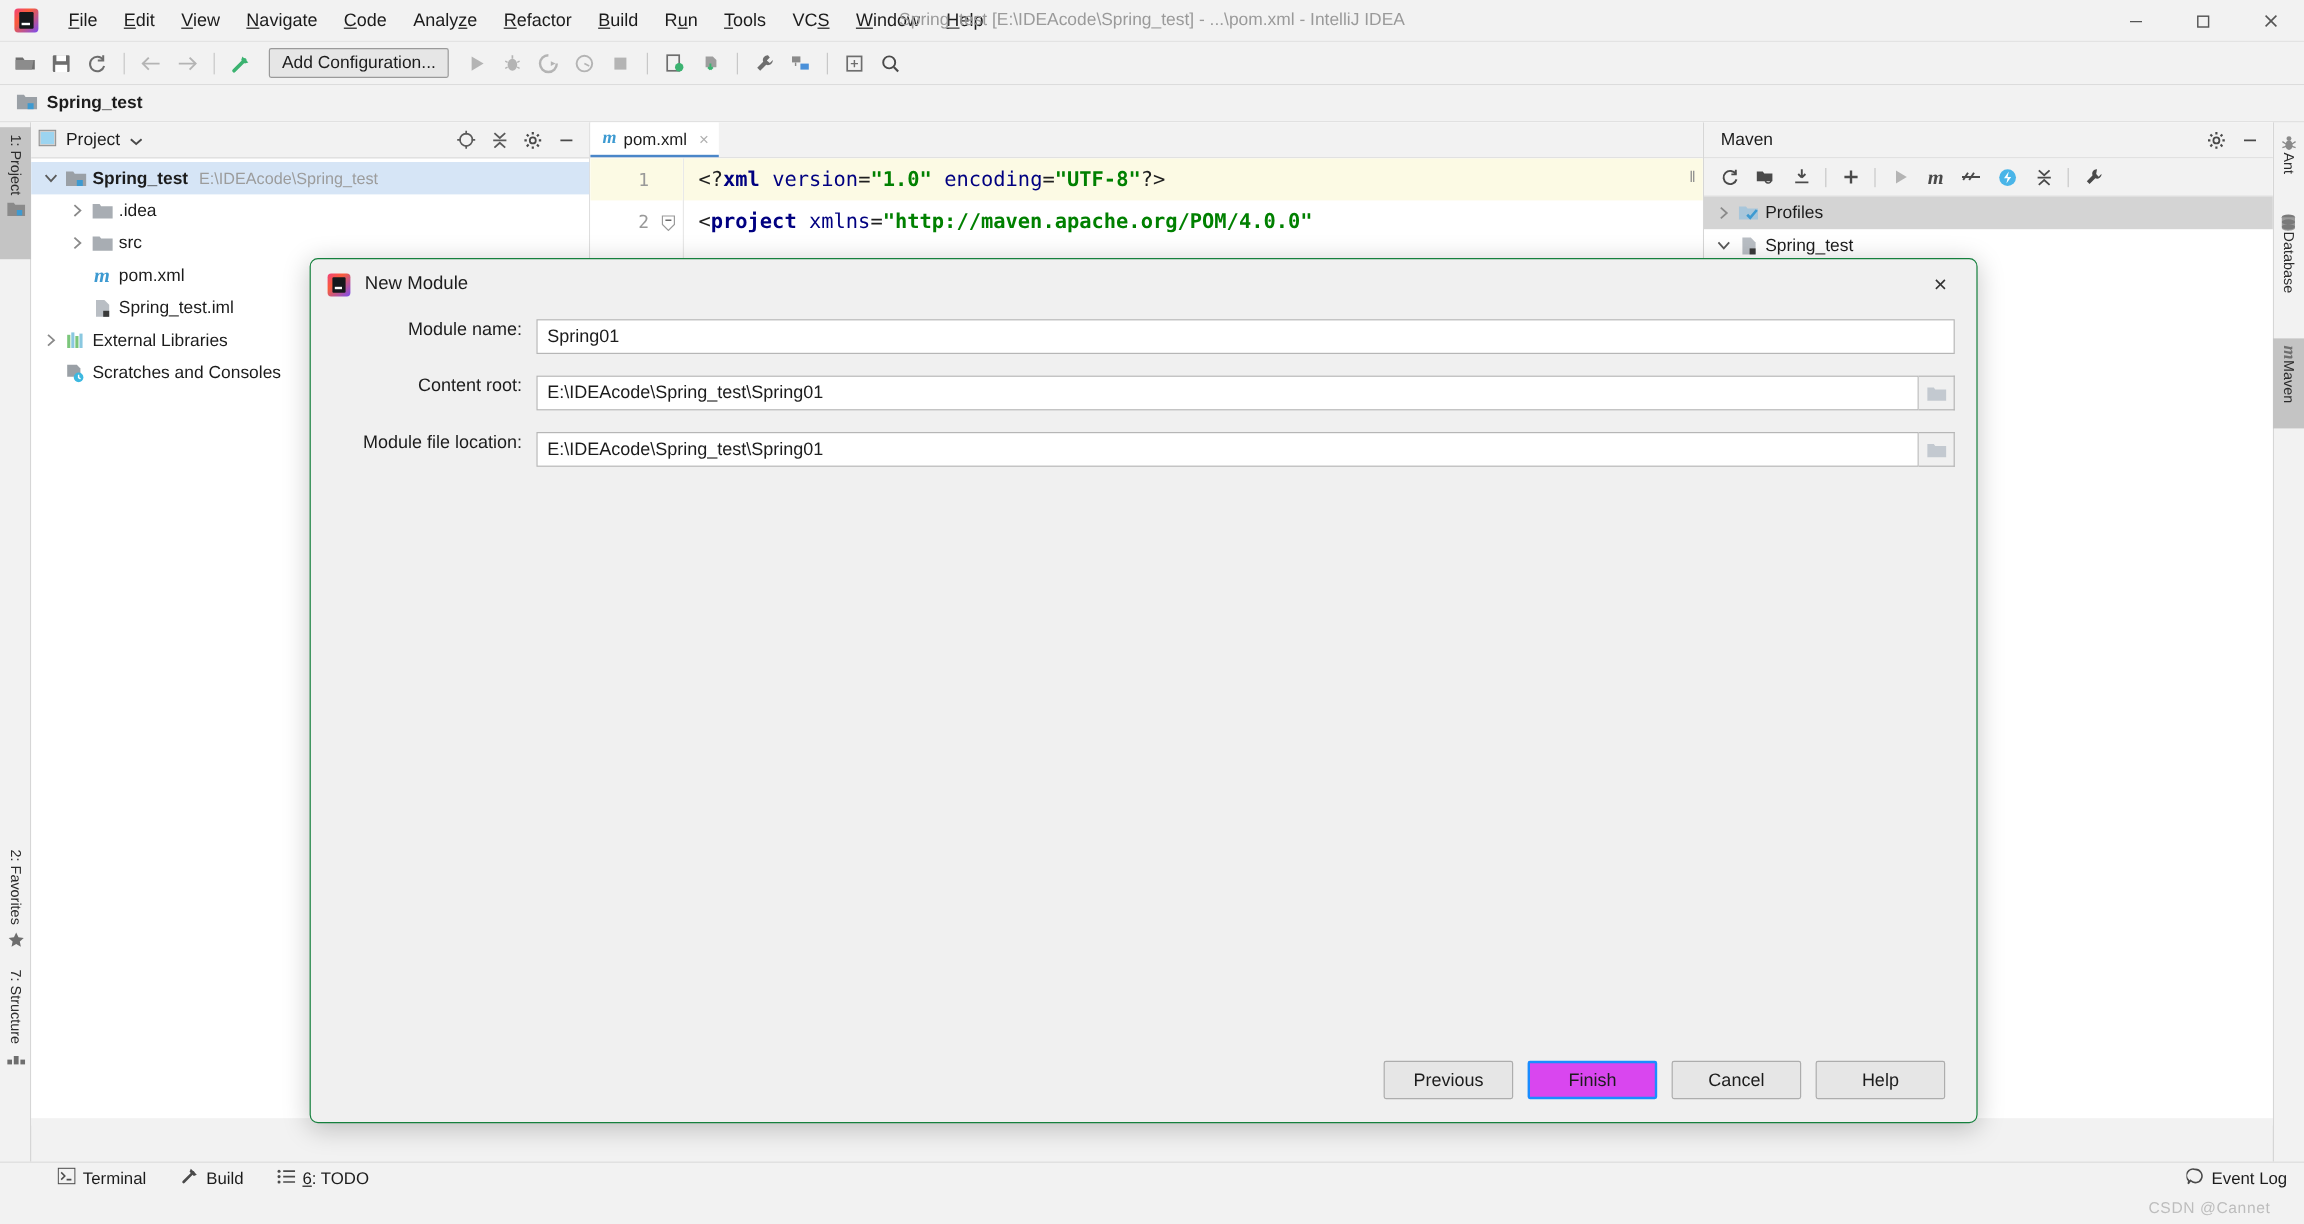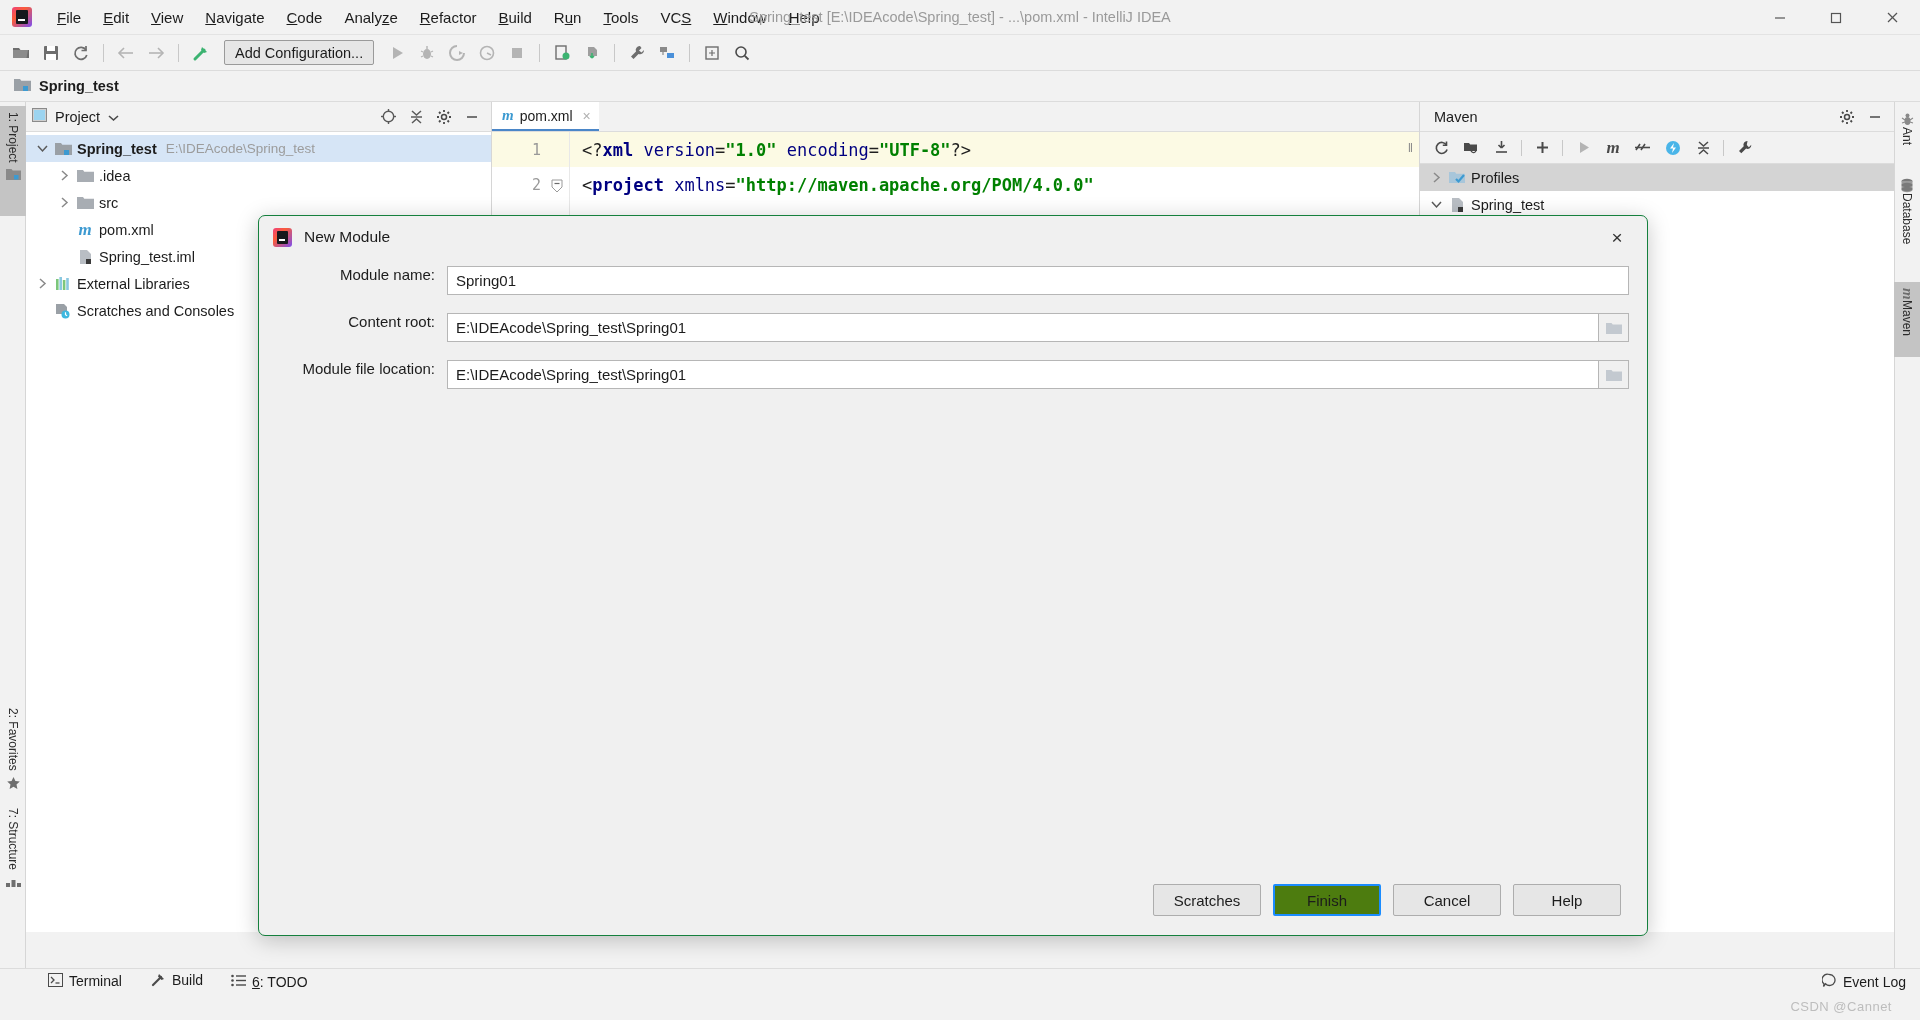--- a/index.html
+++ b/index.html
@@ -173,21 +173,21 @@
   .mv-tree-row.selected { background: #d4d4d4; }
 
   
   .bottom-split {
     position: absolute; left: 26px; top: 932px; width: 1868px; height: 6px; background: #f2f2f2;
   }
   .bottom-bar {
     position: absolute; left: 0; top: 968px; width: 1920px; height: 26px;
     background: #f2f2f2; display: flex; align-items: center; border-top: 1px solid #dcdcdc;
   }
-  .bb-item { display: flex; align-items: flex-start; gap: 6px; padding: 0 14px; font-size: 14px; }
+  .bb-item { display: flex; align-items: center; gap: 6px; padding: 0 14px; font-size: 14px; }
   .bb-item u { text-decoration: underline; }
   .eventlog { margin-left: auto; display: flex; align-items: center; gap: 6px; padding-right: 14px; font-size: 14px; }
 
   .status-bar {
     position: absolute; left: 0; top: 994px; width: 1920px; height: 26px;
     background: #f2f2f2; display: flex; align-items: center; border-top: 1px solid #dcdcdc;
   }
   .sb-left { padding-left: 10px; display: flex; align-items: center; }
   .sb-right { margin-left: auto; display: flex; align-items: center; gap: 22px; padding-right: 18px; font-size: 14px; }
   .sb-right .dim { color: #9a9a9a; }
@@ -230,21 +230,21 @@
   }
   .dlg-footer {
     position: absolute; left: 0; right: 0; bottom: 0; height: 70px;
     display: flex; align-items: center; justify-content: flex-end; gap: 12px; padding-right: 26px;
   }
   .dbtn {
     min-width: 108px; height: 32px; padding: 0 16px;
     background: #e6e6e6; border: 1px solid #adadad; border-radius: 2px;
     display: flex; align-items: center; justify-content: center; font-size: 15px; color: #1c1c1c;
   }
-  .dbtn.default { border: 2px solid #1a8cff; background: #4d7c0f; }
+  .dbtn.default { border: 2px solid #1a8cff; background: #d946ef; }
 </style>
 </head>
 <body>
 
 <div class="app">
 
   <div class="titlebar">
     <div class="ij-logo"></div>
     <div class="menubar" id="menubar">
         <div class="menu-item"><u>F</u>ile</div>
@@ -786,21 +786,21 @@
             <div class="flabel">Module file location:</div>
             <div class="finput">E:\IDEAcode\Spring_test\Spring01</div>
             <div class="browse-btn">
               <svg width="16" height="14" viewBox="0 0 16 14">
                 <path d="M0 2h5.5l1.2 1.6H16V13H0z" fill="#c3c9d0"></path>
               </svg>
             </div>
           </div>
         </div>
       <div class="dlg-footer" id="dialog-buttons">
-          <div class="dbtn">Scratches</div>
+          <div class="dbtn">Previous</div>
           <div class="dbtn default">Finish</div>
           <div class="dbtn">Cancel</div>
           <div class="dbtn">Help</div>
         </div>
     </div>
   </div>
 
 </div>
 
 </body></html>

